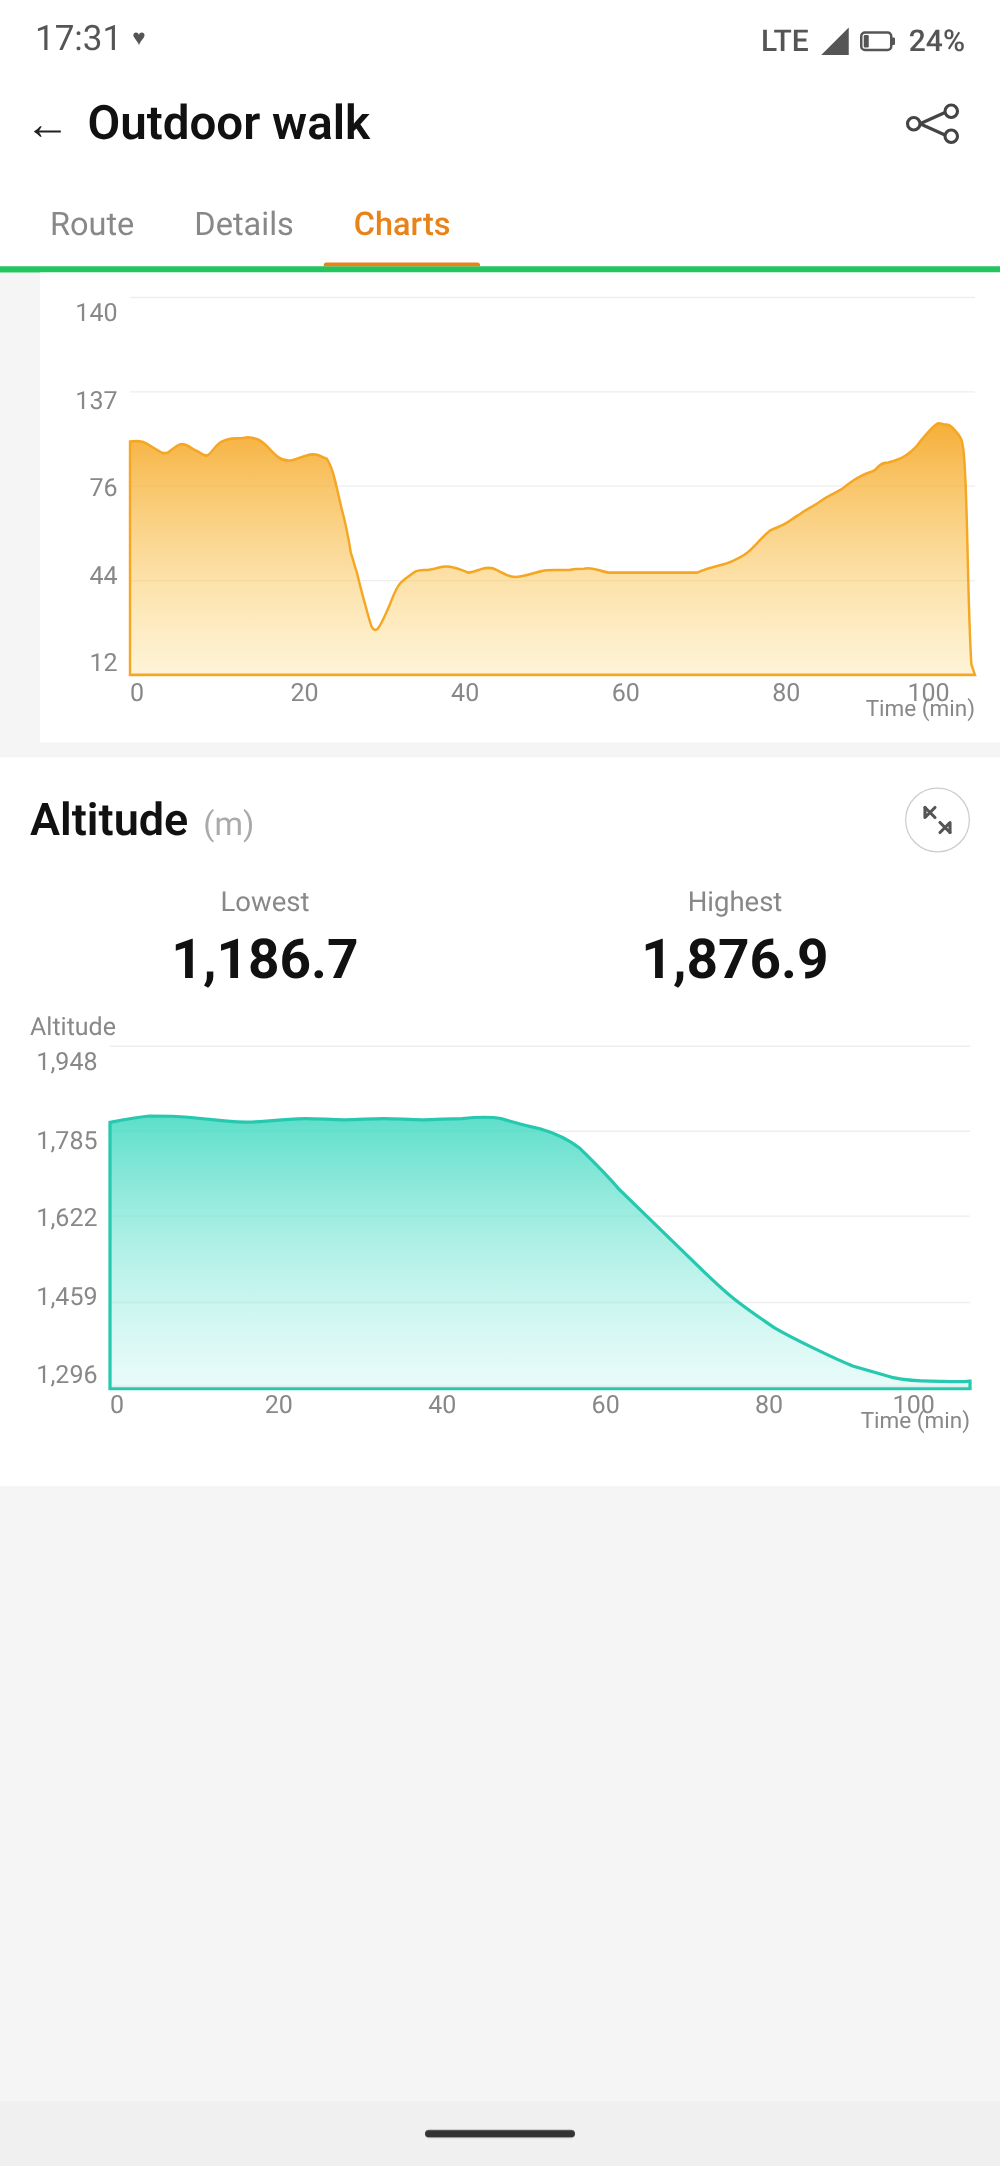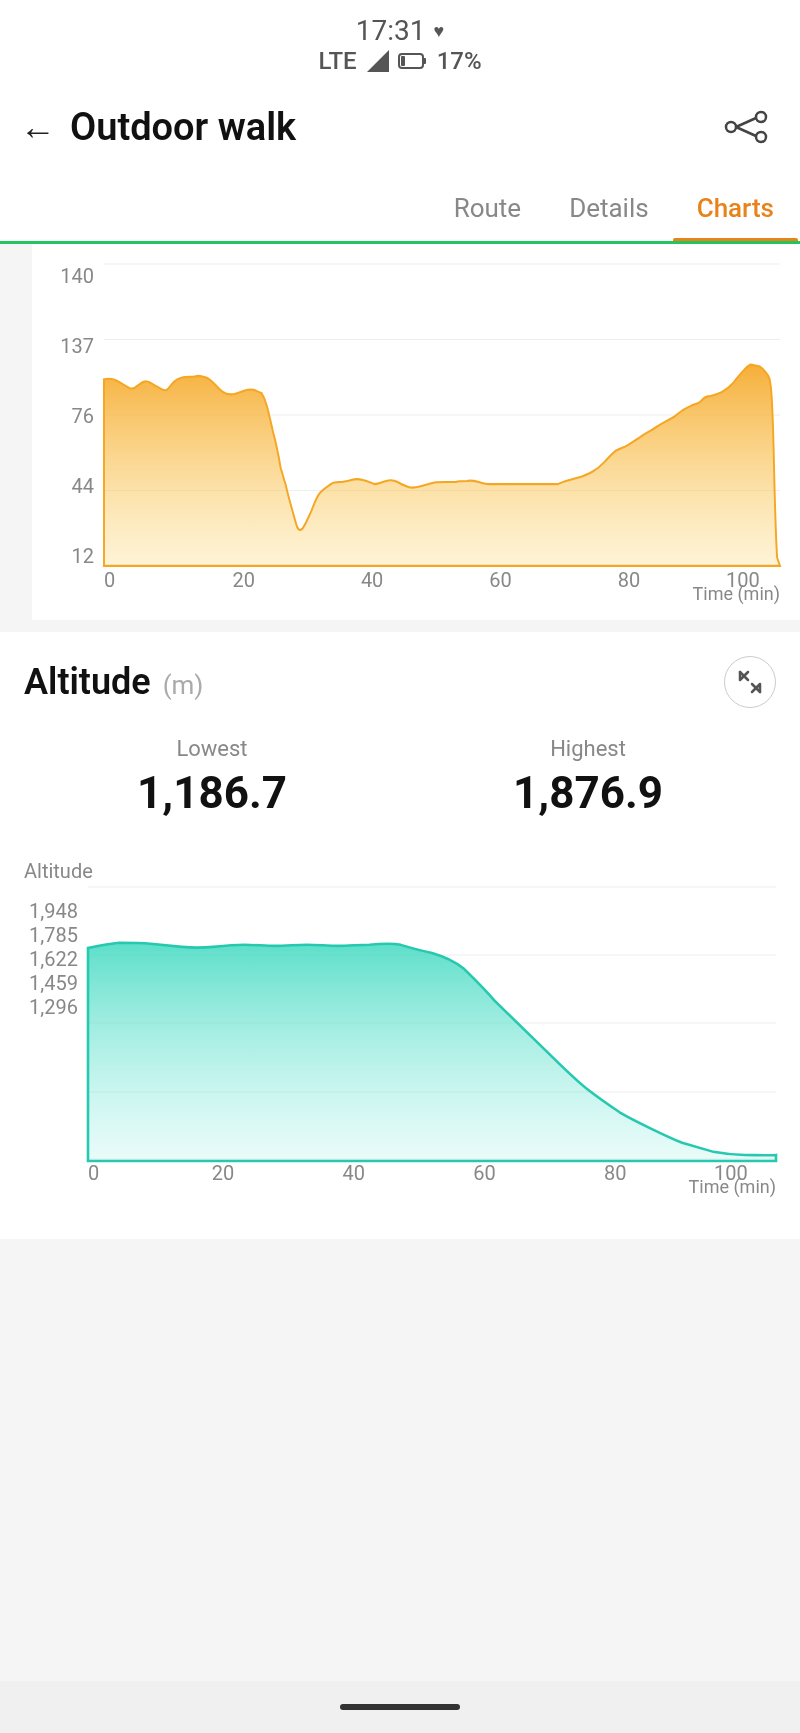--- a/index.html
+++ b/index.html
@@ -10,23 +10,22 @@
       background: #f5f5f5;
       font-family: 'Roboto', Arial, sans-serif;
       position: relative;
     }
 
     
     .status-bar {
       background: #fff;
       display: flex;
       justify-content: space-between;
-      align-items: center;
+      align-items: flex-end;
       padding: 14px 28px 8px 28px;
-      flex-direction: column;
     }
     .status-time {
       font-size: 28px;
       font-weight: 400;
       color: #555;
       display: flex;
       align-items: center;
       gap: 8px;
     }
     .heart-icon { font-size: 18px; color: #555; }
@@ -70,23 +69,22 @@
       display: flex;
       align-items: center;
       justify-content: center;
     }
 
     
     .tabs {
       background: #fff;
       display: flex;
       align-items: center;
-      padding: 0 2px;
-      border-bottom: 3px solid #22c55e;
-      justify-content: flex-end;
+      padding: 0 16px;
+      border-bottom: 5px solid #22c55e;
     }
     .tab {
       font-size: 26px;
       padding: 22px 24px 18px 24px;
       color: #888;
       cursor: pointer;
       position: relative;
       font-weight: 400;
     }
     .tab.active {
@@ -197,21 +195,21 @@
       display: flex;
       align-items: center;
       justify-content: center;
       cursor: pointer;
       background: #fff;
     }
 
     .stats-row {
       display: flex;
       justify-content: space-around;
-      margin-bottom: 40px;
+      margin-bottom: 16px;
     }
     .stat-item {
       text-align: center;
     }
     .stat-label {
       font-size: 22px;
       color: #888;
       margin-bottom: 6px;
     }
     .stat-value {
@@ -265,21 +263,21 @@
   <div class="status-right">
     <span>LTE</span>
     <svg width="22" height="22" viewBox="0 0 22 22">
       <polygon points="0,22 22,0 22,22" fill="#555"></polygon>
     </svg>
     <svg width="28" height="18" viewBox="0 0 28 18">
       <rect x="0" y="2" width="24" height="14" rx="3" ry="3" fill="none" stroke="#555" stroke-width="2"></rect>
       <rect x="24" y="6" width="3" height="6" rx="1" fill="#555"></rect>
       <rect x="2" y="4" width="4" height="10" rx="1" fill="#555"></rect>
     </svg>
-    <span class="battery-text">17%</span>
+    <span class="battery-text">24%</span>
   </div>
 </div>
 
 <div class="header">
   <div class="header-left">
     <span class="back-arrow">←</span>
     <span class="header-title">Outdoor walk</span>
   </div>
   <div class="share-btn">
     <svg width="42" height="32" viewBox="0 0 42 32">
@@ -436,21 +434,21 @@
       <div class="stat-label">Highest</div>
       <div class="stat-value">1,876.9</div>
     </div>
   </div>
 
   <div class="altitude-chart-area">
     <div class="alt-y-label-title">Altitude</div>
 
     <div style="position:relative; width:100%; height:310px;">
 
-      <div style="position:absolute; left:0; top:12px; bottom:36px; width:60px; display:flex; flex-direction:column; align-items:flex-end; padding-right:6px;">
+      <div style="position:absolute; left:0; top:0; bottom:36px; width:60px; display:flex; flex-direction:column; justify-content:space-between; align-items:flex-end; padding-right:6px;">
         <span style="font-size:20px;color:#888;">1,948</span>
         <span style="font-size:20px;color:#888;">1,785</span>
         <span style="font-size:20px;color:#888;">1,622</span>
         <span style="font-size:20px;color:#888;">1,459</span>
         <span style="font-size:20px;color:#888;">1,296</span>
       </div>
 
       <div style="position:absolute; left:64px; right:0; top:0; bottom:36px;">
         <svg width="100%" height="100%" viewBox="0 0 660 270" preserveAspectRatio="none">
           <defs>

